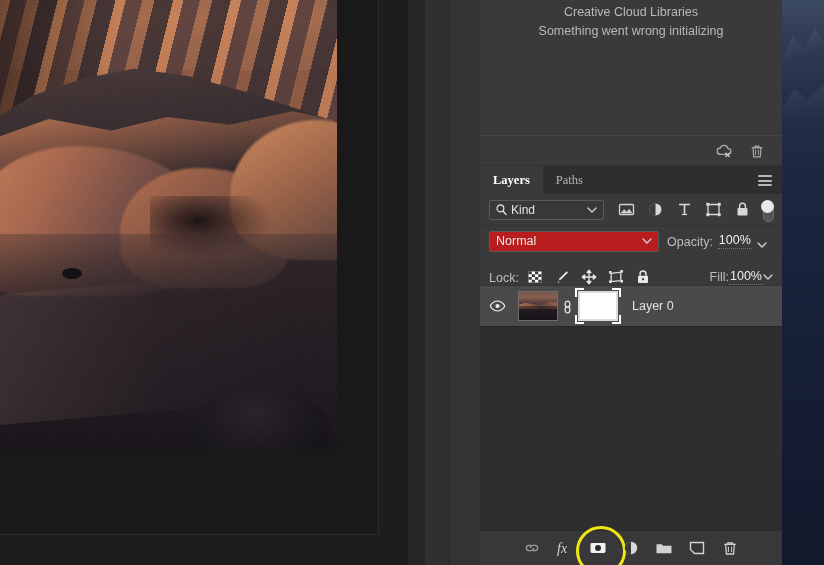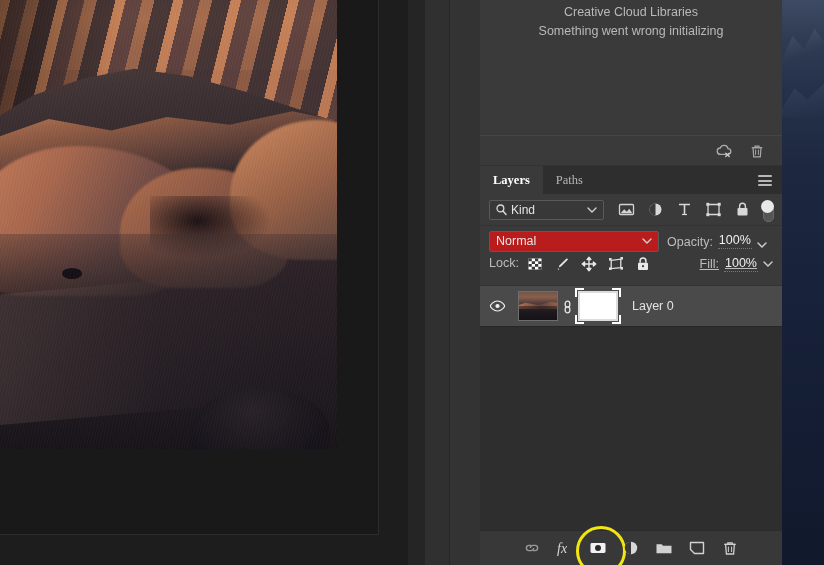--- a/index.html
+++ b/index.html
@@ -341,32 +341,32 @@
   .opacity-val {
     color: #efefef;
     border-bottom: 1px dotted #777;
     padding: 0 1px 1px 1px;
     cursor: text;
   }
 
   
   .lock-row {
     height: 30px;
-    display: flex; align-items: flex-start;
+    display: flex; align-items: flex-end;
     padding: 0 9px;
     box-sizing: border-box;
     border-bottom: 1px solid #333;
   }
   .lock-label { color: #bdbdbd; font-size: 12.5px; margin-right: 8px; }
   .lock-icons { display: flex; align-items: center; gap: 11px; }
   .li { width: 16px; height: 16px; cursor: pointer; }
   .fill-wrap {
     margin-left: auto;
     display: flex; align-items: center;
-    color: #bdbdbd; font-size: 12.5px; gap: 5px; text-decoration: underline;
+    color: #bdbdbd; font-size: 12.5px; 
   }
   .fill-val { color: #efefef; border-bottom: 1px dotted #777; padding: 0 1px 1px 1px; cursor: text; }
 
   
   .layer-list {
     background: #2e2e2e;
     min-height: 200px;
   }
   .layer-row {
     height: 40px;

